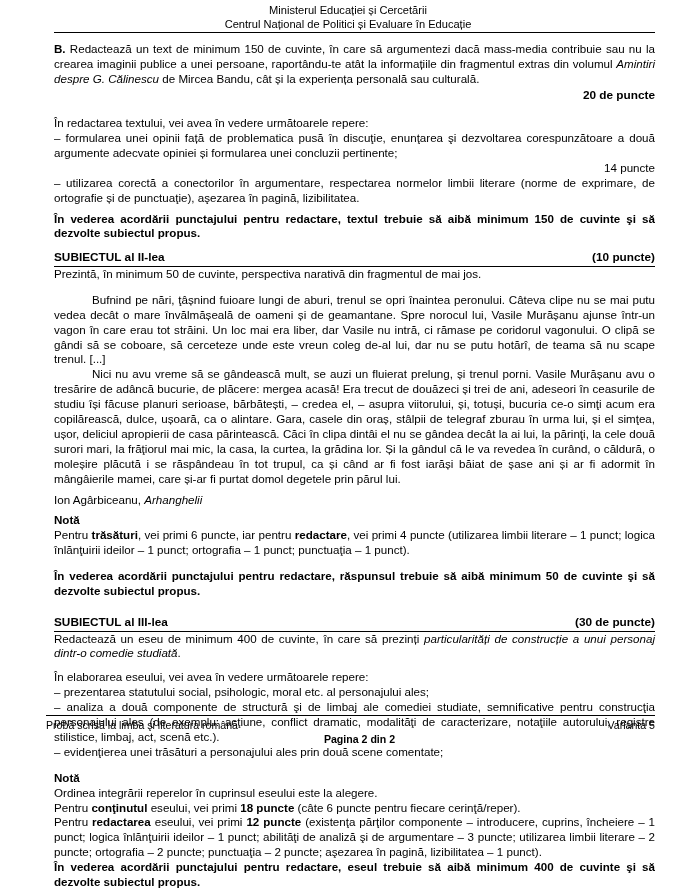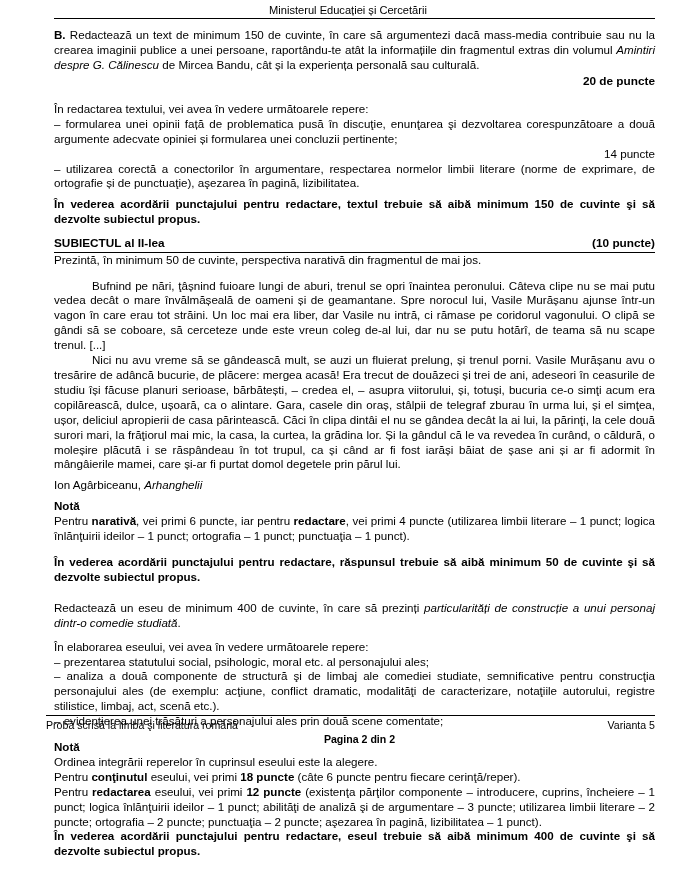--- a/index.html
+++ b/index.html
@@ -116,20 +116,21 @@
     font-weight: bold;
   }
 </style>
 </head>
 <body>
 
 <div class="page">
 
   <div class="header">
     <div>Ministerul Educației și Cercetării</div>
+    <div>Centrul Național de Politici și Evaluare în Educație</div>
   </div>
   <div class="header-rule"></div>
 
   <div class="content">
 
     <div class="gap-9"></div>
     <p class="just"><b>B.</b><span> Redactează un text de minimum 150 de cuvinte, în care să argumentezi dacă mass-media contribuie sau nu la crearea imaginii publice a unei persoane, raportându-te atât la informațiile din fragmentul extras din volumul </span><i>Amintiri despre G. Călinescu</i><span> de Mircea Bandu, cât și la experiența personală sau culturală.</span></p>
     <div class="award-right">20 de puncte</div>
 
     <div class="gap-13"></div>
@@ -155,26 +156,30 @@
 
     <div class="gap-11"></div>
     <p class="indent just">Bufnind pe nări, ţâșnind fuioare lungi de aburi, trenul se opri înaintea peronului. Câteva clipe nu se mai putu vedea decât o mare învălmășeală de oameni și de geamantane. Spre norocul lui, Vasile Murășanu ajunse într-un vagon în care erau tot străini. Un loc mai era liber, dar Vasile nu intră, ci rămase pe coridorul vagonului. O clipă se gândi să se coboare, să cerceteze unde este vreun coleg de-al lui, dar nu se putu hotărî, de teama să nu scape trenul. [...]</p>
     <p class="indent just">Nici nu avu vreme să se gândească mult, se auzi un fluierat prelung, și trenul porni. Vasile Murășanu avu o tresărire de adâncă bucurie, de plăcere: mergea acasă! Era trecut de douăzeci și trei de ani, adeseori în ceasurile de studiu își făcuse planuri serioase, bărbătești, – credea el, – asupra viitorului, și, totuși, bucuria ce-o simţi acum era copilărească, dulce, ușoară, ca o alintare. Gara, casele din oraș, stâlpii de telegraf zburau în urma lui, și el simţea, ușor, deliciul apropierii de casa părintească. Căci în clipa dintâi el nu se gândea decât la ai lui, la părinţi, la cele două surori mari, la frăţiorul mai mic, la casa, la curtea, la grădina lor. Și la gândul că le va revedea în curând, o căldură, o moleșire plăcută i se răspândeau în tot trupul, ca și când ar fi fost iarăși băiat de șase ani și ar fi adormit în mângâierile mamei, care și-ar fi purtat domol degetele prin părul lui.</p>
 
     <div class="gap-6"></div>
     <p class="right"><span>Ion Agârbiceanu, </span><i>Arhanghelii</i></p>
 
     <div class="gap-6"></div>
     <div class="nota">Notă</div>
-    <p class="just"><span>Pentru </span><b>narativă</b><span>, vei primi 6 puncte, iar pentru </span><b>redactare</b><span>, vei primi 4 puncte (utilizarea limbii literare – 1 punct; logica înlănţuirii ideilor – 1 punct; ortografia – 1 punct; punctuaţia – 1 punct).</span></p>
+    <p class="just"><span>Pentru </span><b>trăsături</b><span>, vei primi 6 puncte, iar pentru </span><b>redactare</b><span>, vei primi 4 puncte (utilizarea limbii literare – 1 punct; logica înlănţuirii ideilor – 1 punct; ortografia – 1 punct; punctuaţia – 1 punct).</span></p>
 
     <div class="gap-11"></div>
     <p class="bold-block">În vederea acordării punctajului pentru redactare, răspunsul trebuie să aibă minimum 50 de cuvinte şi să dezvolte subiectul propus.</p>
 
     <div class="gap-16"></div>
+    <div class="subject-head">
+      <span>SUBIECTUL al III-lea</span>
+      <span>(30 de puncte)</span>
+    </div>
     <p class="just"><span>Redactează un eseu de minimum 400 de cuvinte, în care să prezinți </span><i>particularități de construcție a unui personaj dintr-o comedie studiată</i><span>.</span></p>
 
     <div class="gap-9"></div>
     <p>În elaborarea eseului, vei avea în vedere următoarele repere:</p>
     <p class="reper">–  prezentarea statutului social, psihologic, moral etc. al personajului ales;</p>
     <p class="reper">–  analiza a două componente de structură şi de limbaj ale comediei studiate, semnificative pentru construcţia personajului ales (de exemplu: acţiune, conflict dramatic, modalităţi de caracterizare, notaţiile autorului, registre stilistice, limbaj, act, scenă etc.).</p>
     <p class="reper">–  evidenţierea unei trăsături a personajului ales prin două scene comentate;</p>
 
     <div class="gap-11"></div>
     <div class="nota">Notă</div>

